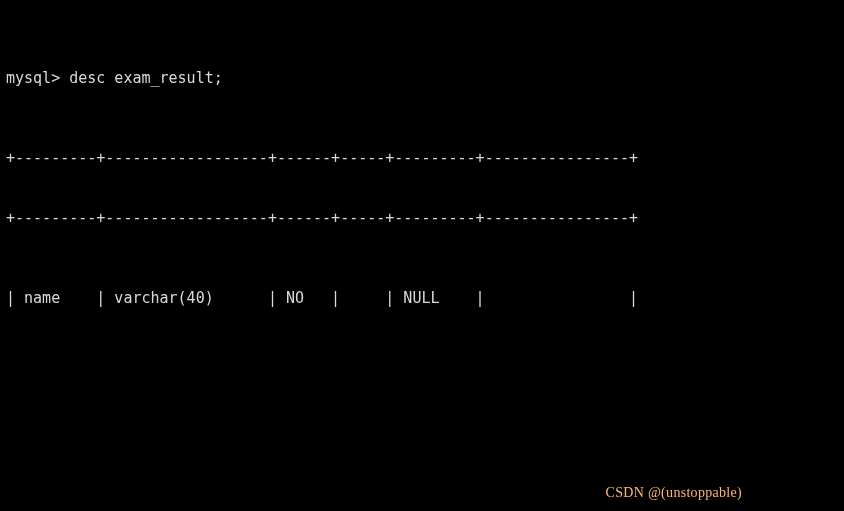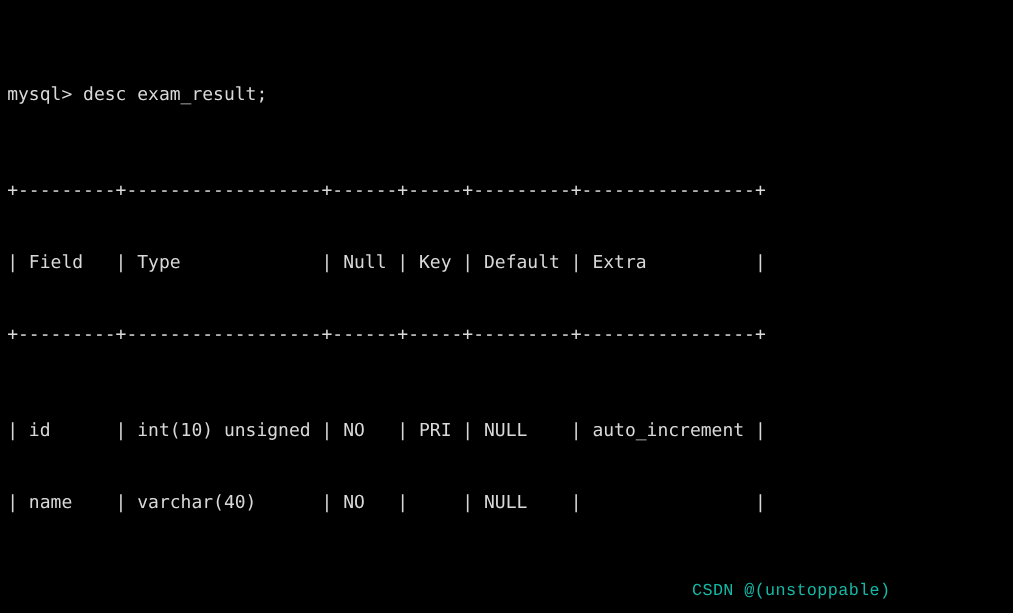--- a/index.html
+++ b/index.html
@@ -33,41 +33,39 @@
   }
   .line {
     white-space: pre;
     height: 20px;
     color: #d9d9d9;
   }
   .watermark {
     position: absolute;
     right: 12px;
     bottom: 10px;
-    font-family: Liberation Mono, monospace;
+    font-family: Liberation Serif, serif;
     font-size: 14px;
-    color: #14b8a6;
+    color: #fdba74;
     letter-spacing: 0.3px;
     white-space: pre;
   }
 </style>
 </head>
 <body>
 
 <div id="terminal">
 
   <div class="screen">
 
     <div class="line">mysql&gt; desc exam_result;</div>
 
     <div class="line">+---------+------------------+------+-----+---------+----------------+</div>
-    <div class="line">| Field   | Type             | Null | Key | Default | Extra          |</div>
     <div class="line">+---------+------------------+------+-----+---------+----------------+</div>
 
-    <div class="line">| id      | int(10) unsigned | NO   | PRI | NULL    | auto_increment |</div>
     <div class="line">| name    | varchar(40)      | NO   |     | NULL    |                |</div>
     
     
 
     
     
 
     
 
     

